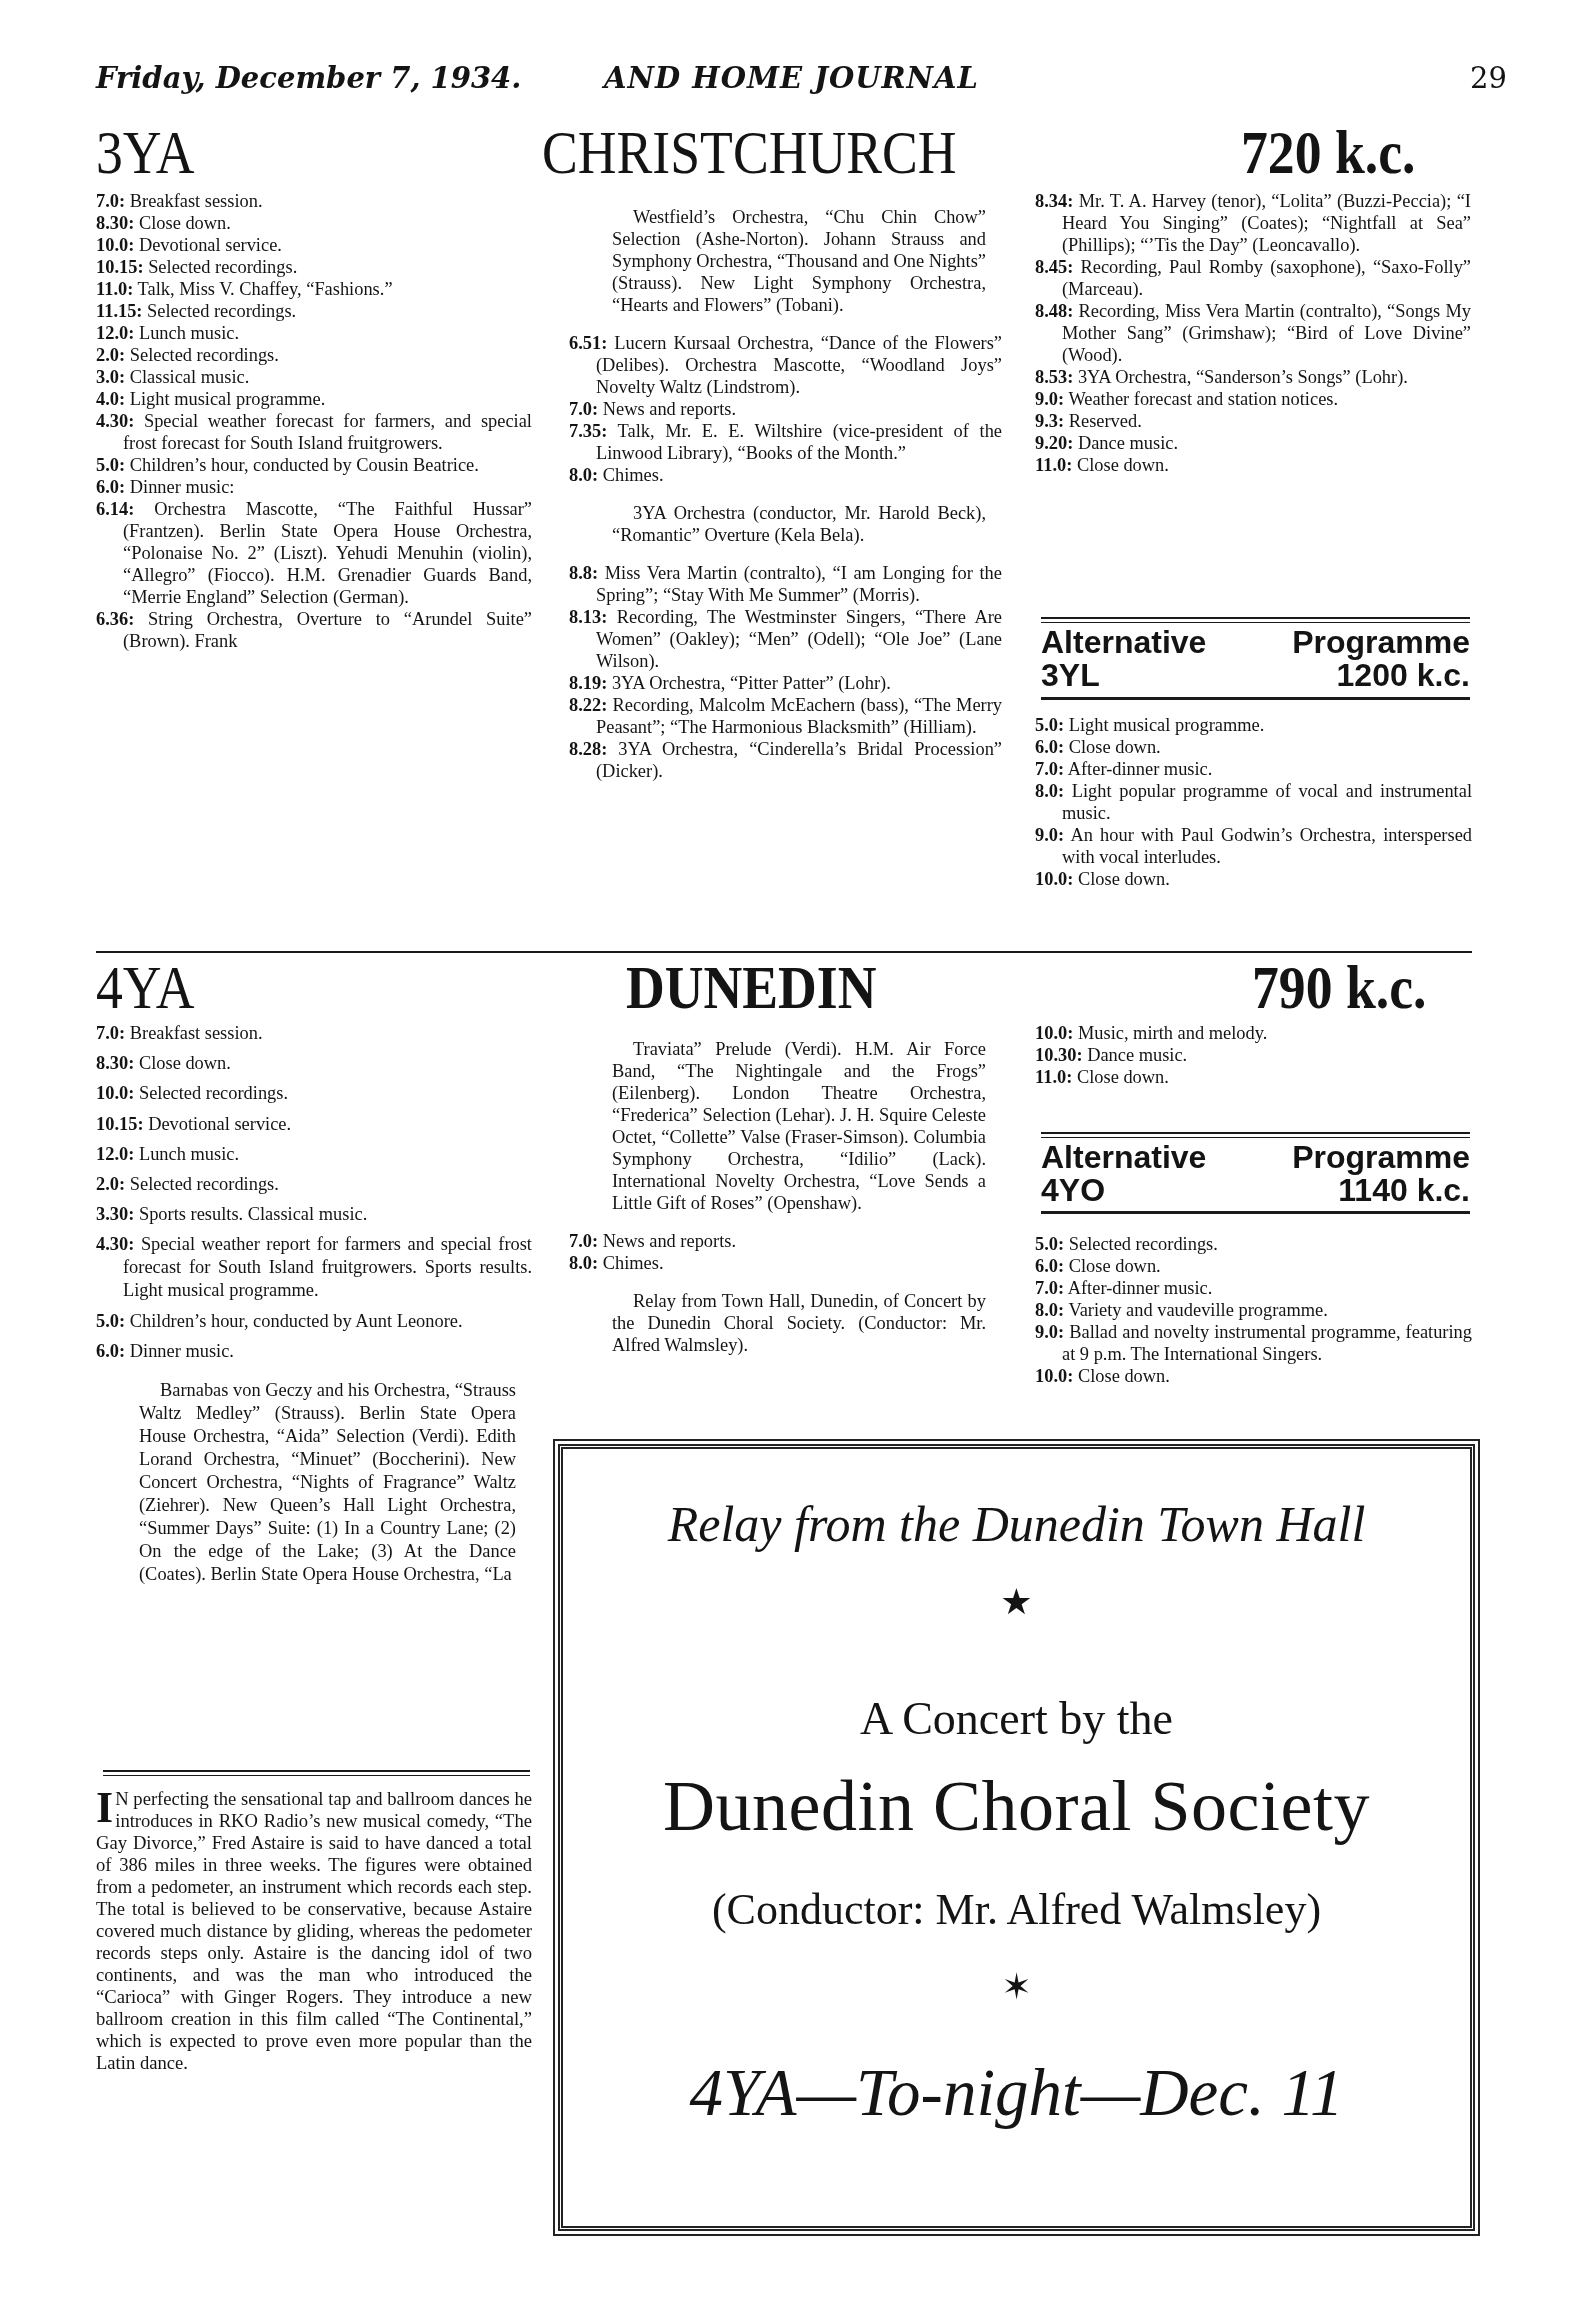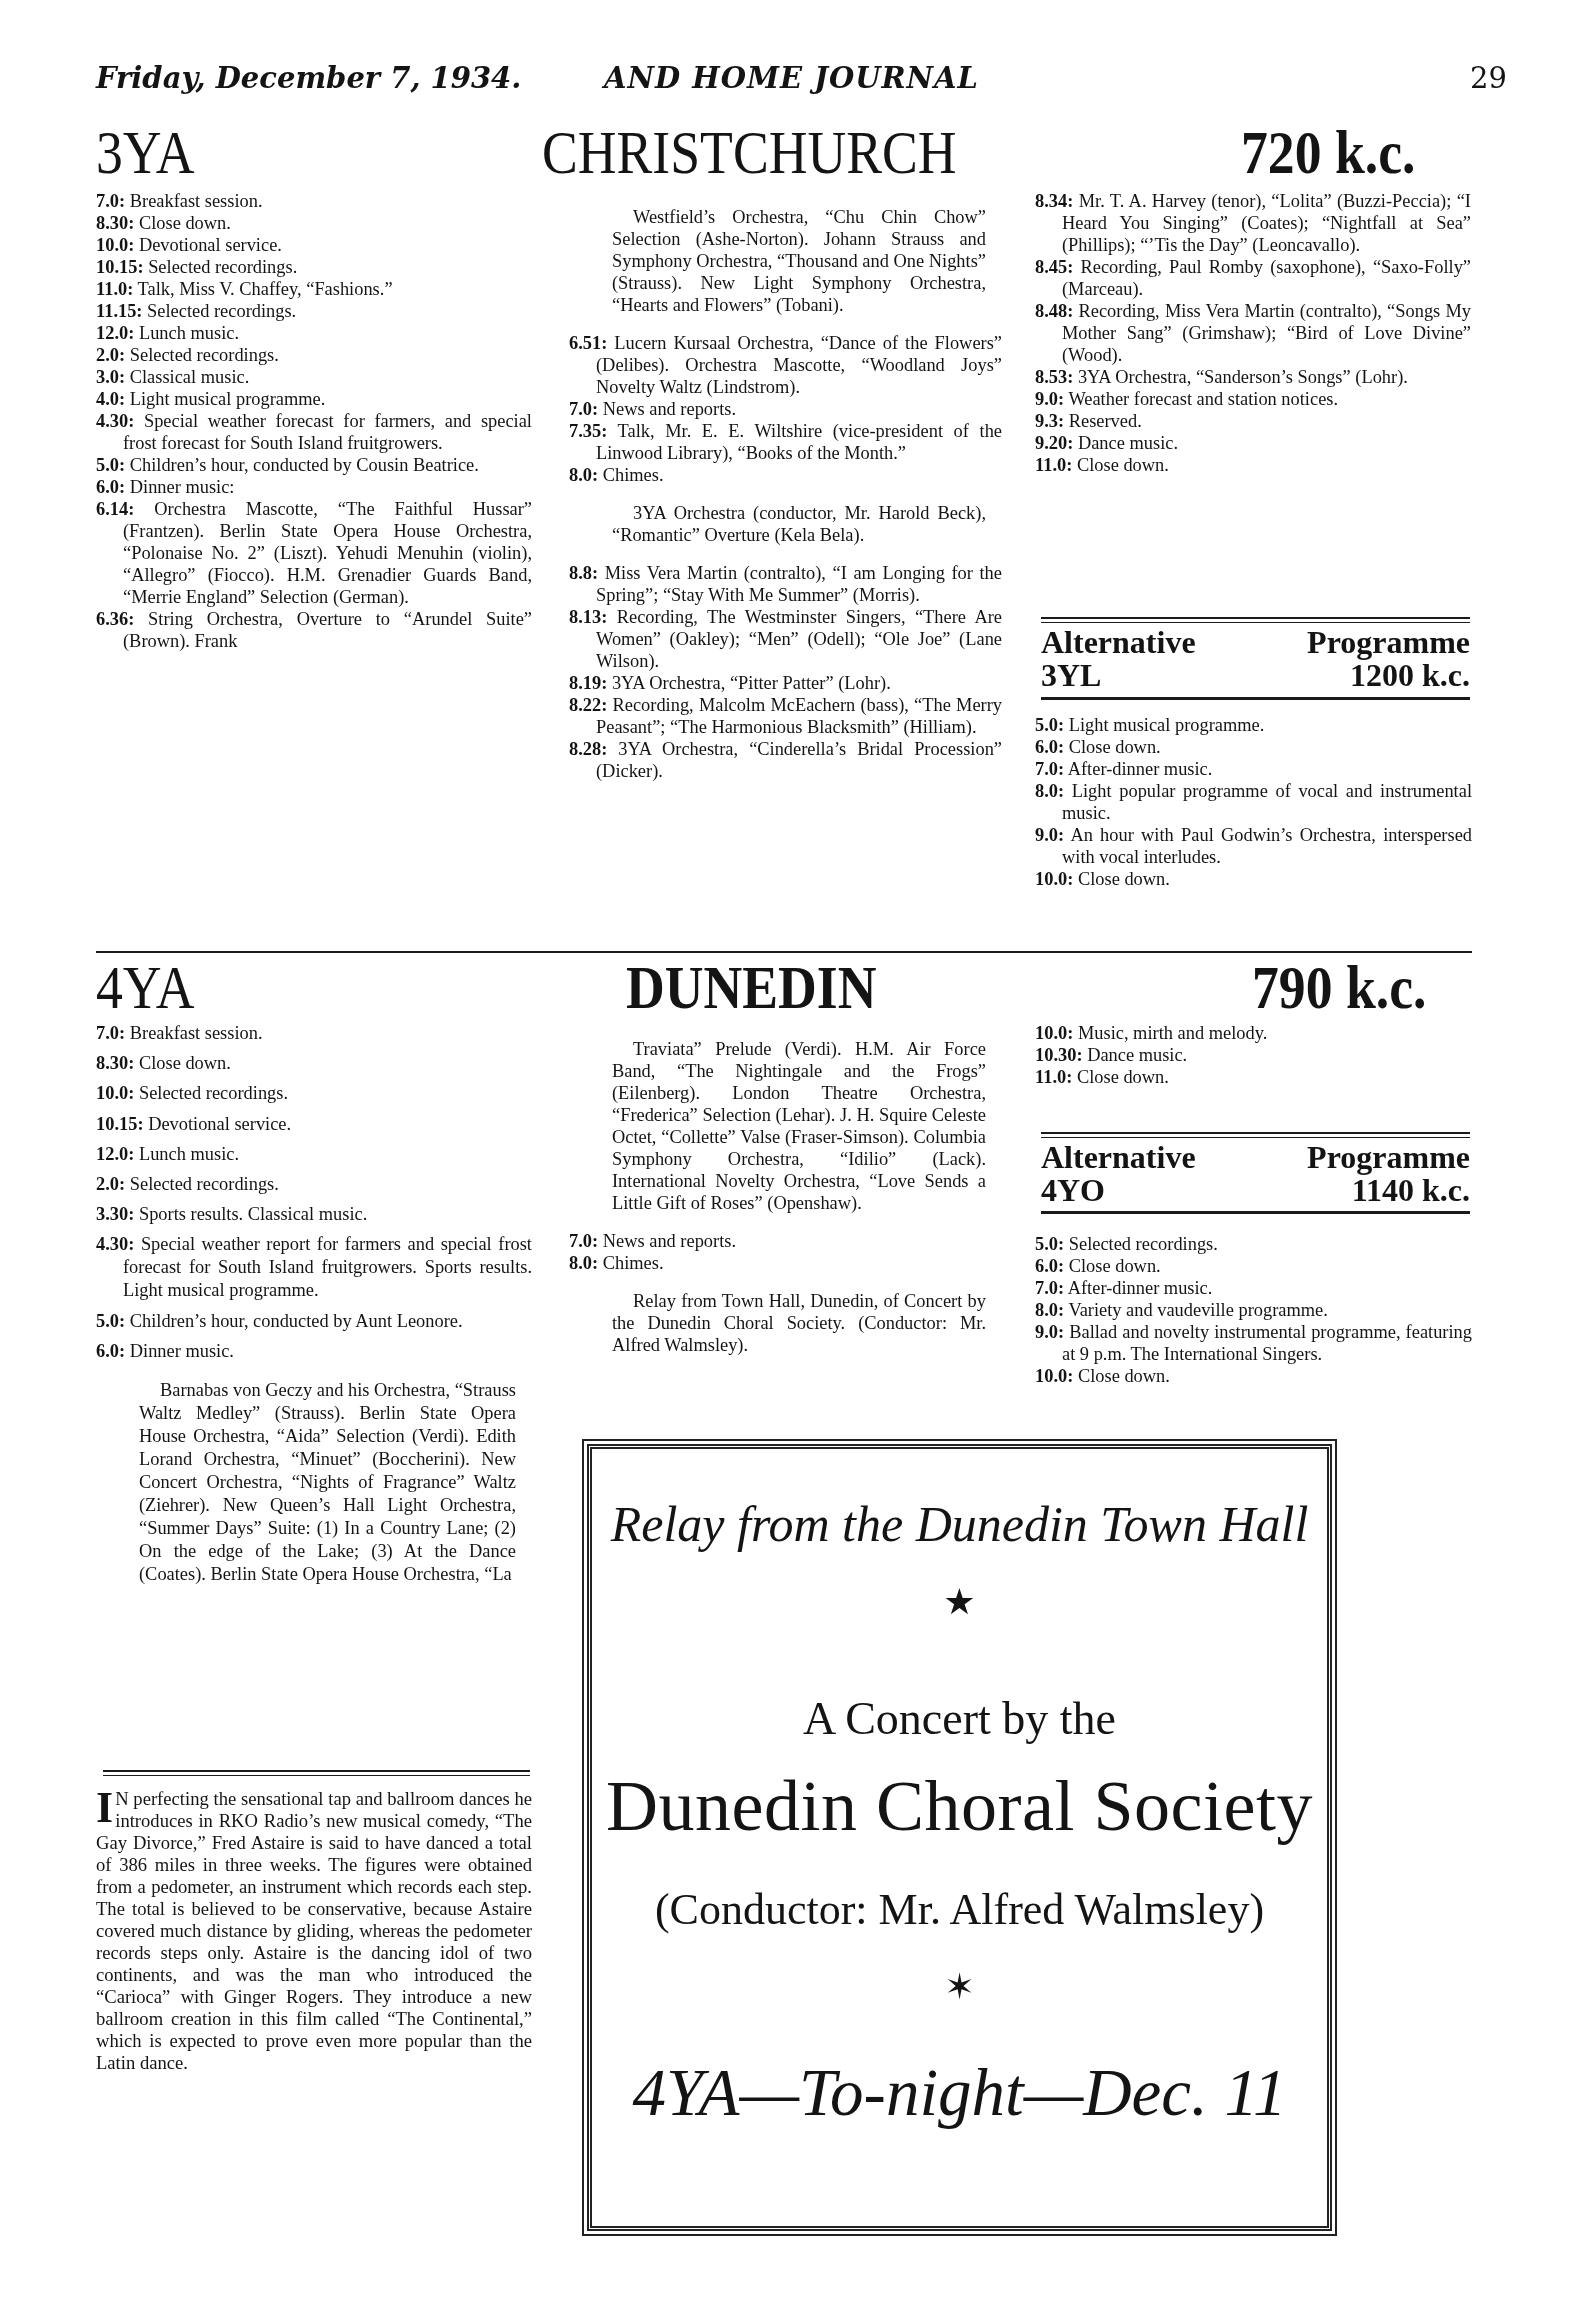--- a/index.html
+++ b/index.html
@@ -12,23 +12,23 @@
   .hdr-page { left:1470px; font-style:normal; font-weight:normal; }
   .sec-head { font-family:"Liberation Serif",serif; font-size:61px; line-height:62px; font-weight:normal; transform:scaleX(0.88); transform-origin:left top; }
   .sec-head.bold { font-weight:bold; }
   .col { position:absolute; font-size:18.4px; line-height:22px; text-align:justify; font-family:"Liberation Serif",serif; }
   .entry { margin:0; padding-left:27px; text-indent:-27px; }
   .entry.gap { margin-top:7.2px; }
   .entry .t { font-weight:bold; }
   .para { margin:16px; padding-left:27px; text-indent:21px; }
   .rule { position:absolute; height:0; border-top:2.1px solid #1a1a1a; }
   .rule.double { border-top:2.6px solid #1a1a1a; height:3.1px; border-bottom:1.6px solid #1a1a1a; }
-  .alt-head { position:absolute; font-family:Liberation Serif, serif; font-weight:bold; font-size:32px; line-height:33px; }
+  .alt-head { position:absolute; font-family:Liberation Sans, sans-serif; font-weight:bold; font-size:32px; line-height:33px; }
   .alt-head .row { display:flex; justify-content:space-between; }
-  .ad { position:absolute; left:587px; top:1444px; width:745px; height:787px; box-sizing:border-box;
+  .ad { position:absolute; left:558px; top:1444px; width:917px; height:787px; box-sizing:border-box;
         border:5.2px double #222; outline:2.1px solid #222; outline-offset:3.1px; }
   .ad-inner { position:absolute; inset:0; text-align:center; font-family:"Liberation Serif",serif; }
   .ad .l1 { position:absolute; left:0; right:0; top:46px; font-style:italic; font-size:50px; }
   .ad .star { position:absolute; left:0; right:0; font-size:36px; }
   .ad .l2 { position:absolute; left:0; right:0; top:243px; font-size:46px; }
   .ad .l3 { position:absolute; left:0; right:0; top:316px; font-size:72px; letter-spacing:0.5px; }
   .ad .l4 { position:absolute; left:0; right:0; top:435px; font-size:44px; }
   .ad .l5 { position:absolute; left:0; right:0; top:605px; font-style:italic; font-size:67px; }
   .story { position:absolute; left:96px; top:1788px; width:436px; font-size:18.6px; line-height:22px; text-align:justify; font-family:"Liberation Serif",serif; }
   .dropcap { float:left; font-size:44px; line-height:37px; margin-right:2.1px; margin-top:1px; font-weight:bold; }

